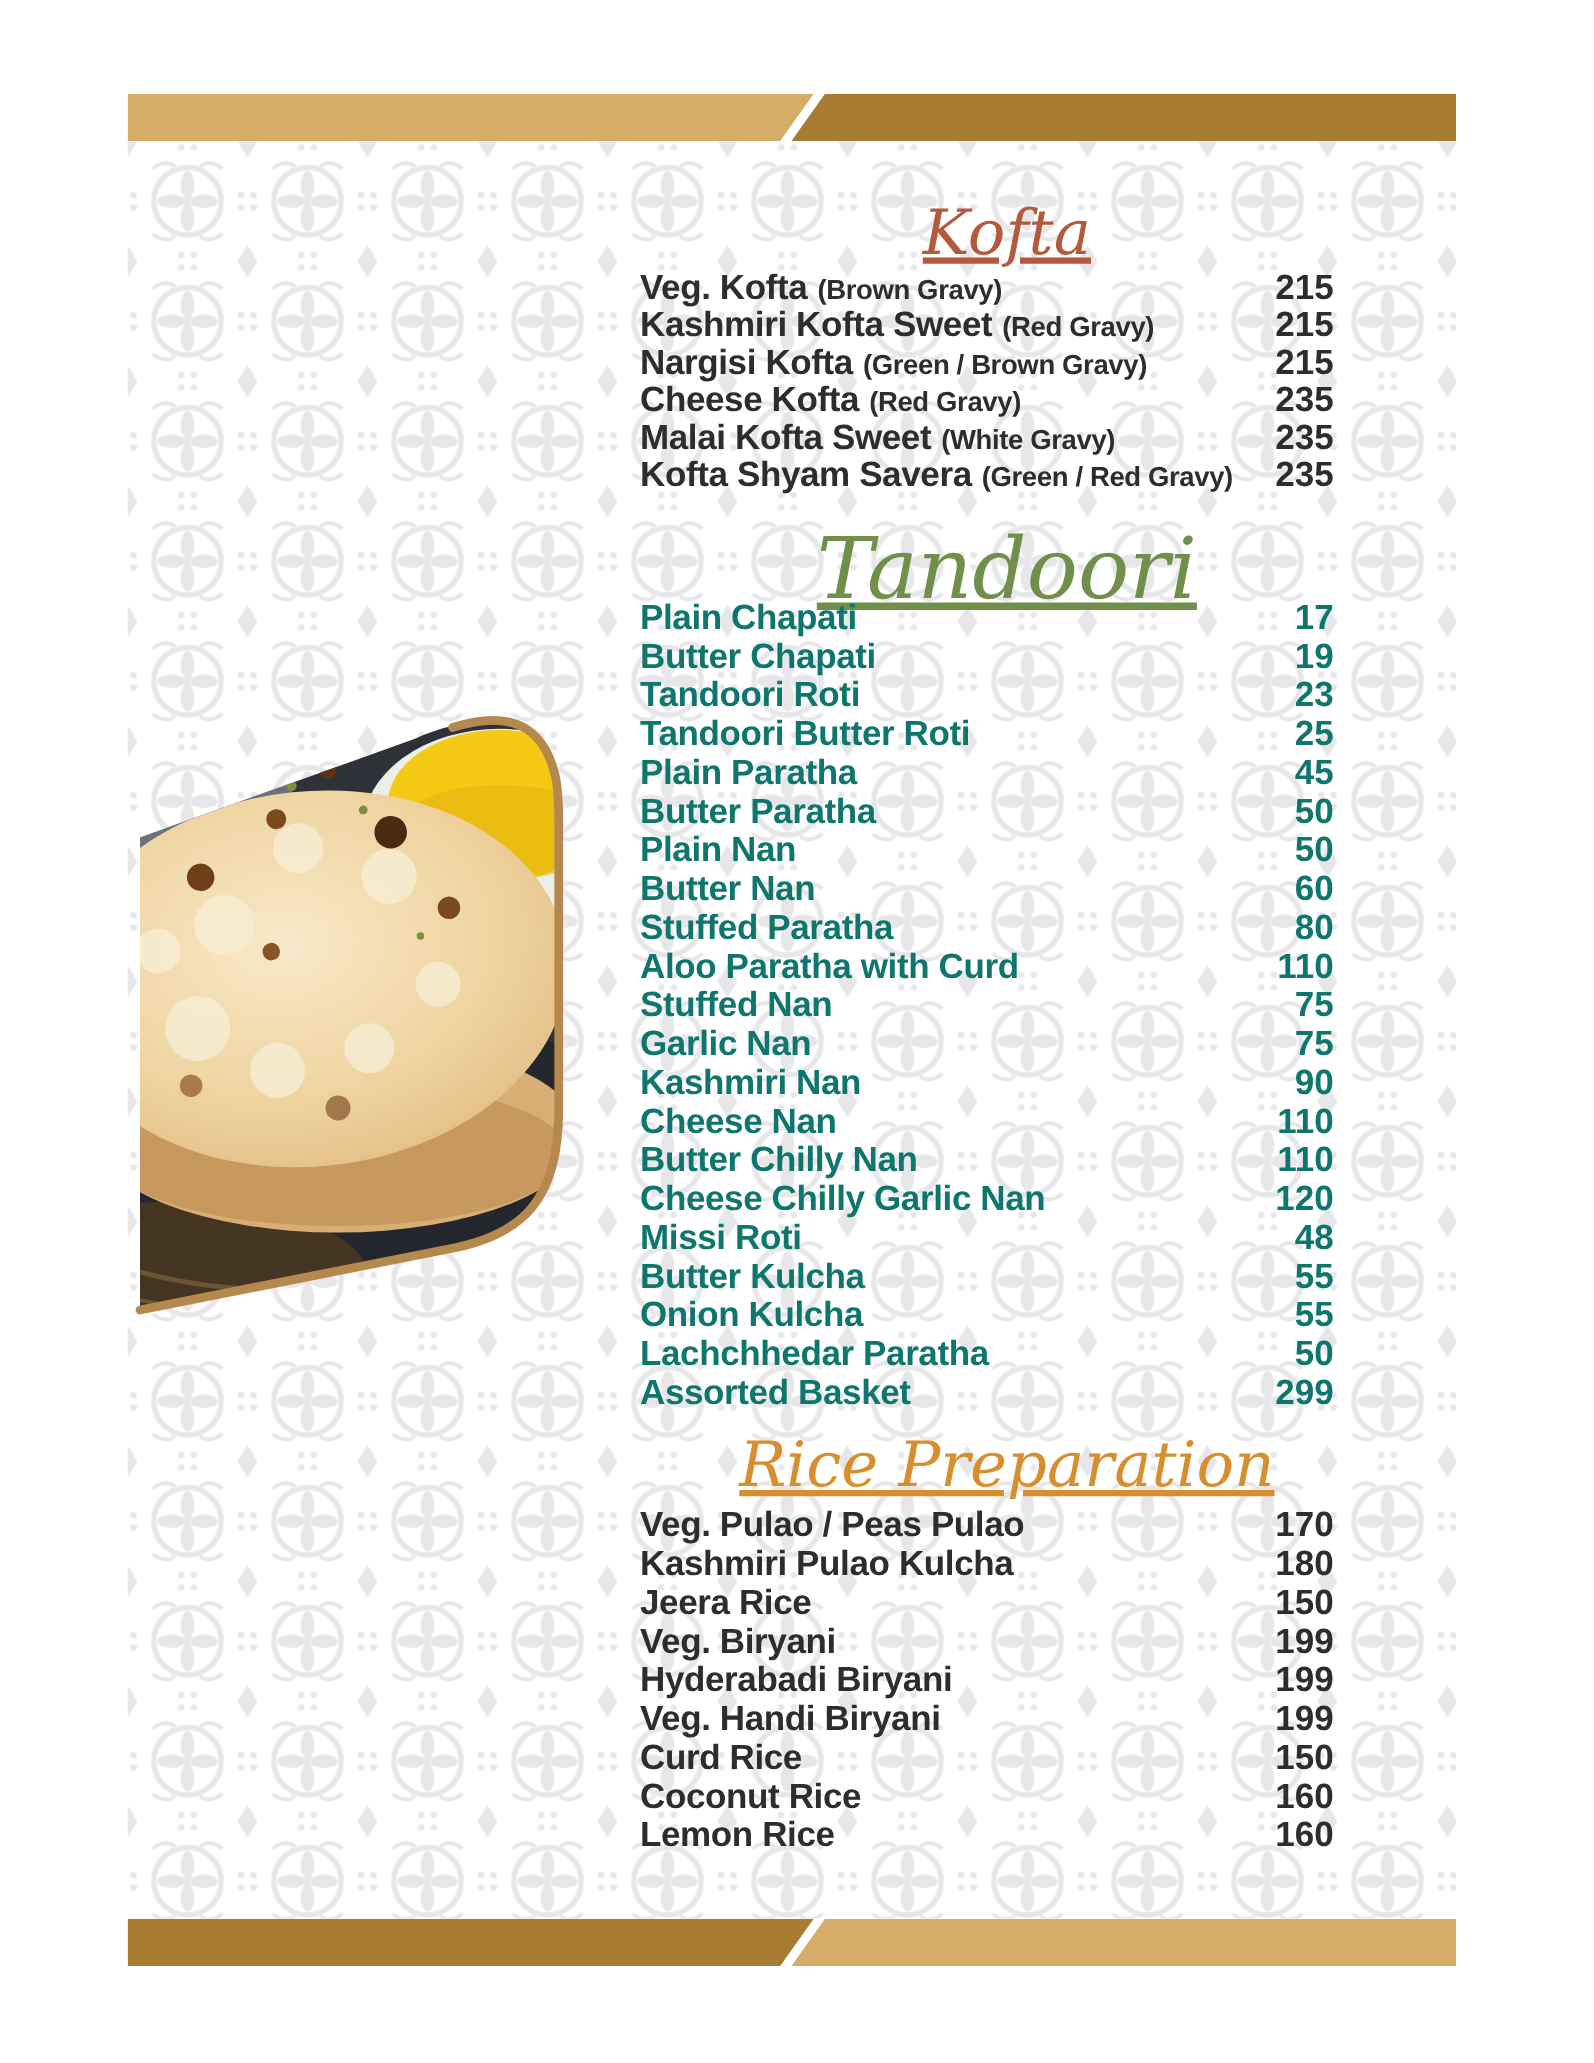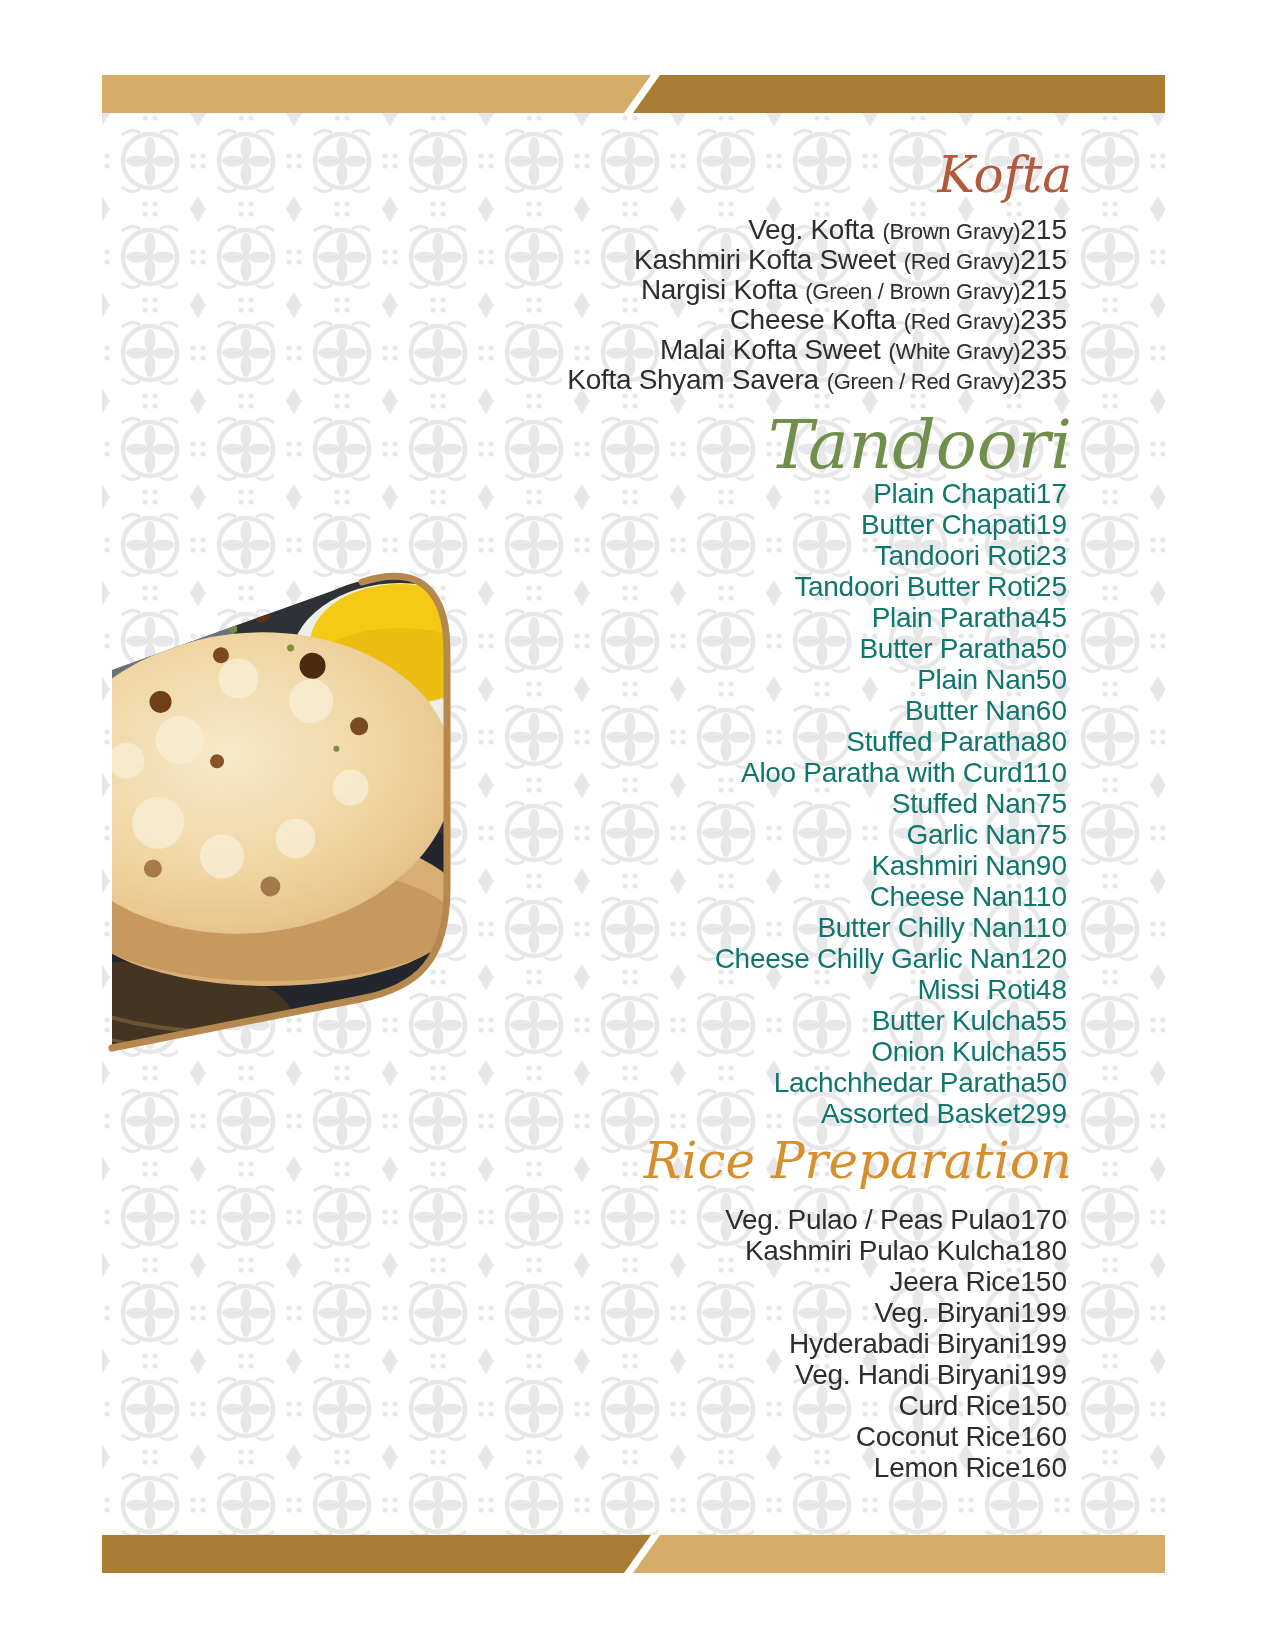--- a/index.html
+++ b/index.html
@@ -13,36 +13,36 @@
   .bar .seg { position:absolute; top:0; bottom:0; left:0; width:100%; }
   .seg-left  { clip-path:polygon(0 0, 549px 0, 522px 100%, 0 100%); }
   .seg-right { clip-path:polygon(558px 0, 100% 0, 100% 100%, 531px 100%); }
 
   .pattern-area { position:absolute; left:102px; top:113px; width:1063px; height:1422px; }
   .pattern-area svg { display:block; width:100%; height:100%; }
 
   .photo-wrap { position:absolute; left:100px; top:558px; width:360px; height:500px; }
 
   .section-heading {
-    position:absolute; left:512px; width:555px; text-align:right;
+    position:absolute; left:512px; width:555px; text-align:center;
     font-family:"DejaVu Serif", serif; font-style:italic; font-weight:normal;
-    margin:5px; line-height:60px;
+    margin:16px; line-height:60px;text-decoration:underline;
   }
   #kofta-heading    { top:140px; font-size:50px; }
   #tandoori-heading { top:410px; font-size:68px; }
   #rice-heading     { top:1126px; font-size:50px; }
 
   .rows { position:absolute; left:512px; width:555px; }
   #kofta-rows    { top:215px; }
   #tandoori-rows { top:478px; }
   #rice-rows     { top:1204px; }
   #kofta-rows .menu-row { height:30px; line-height:30px; }
   #tandoori-rows .menu-row, #rice-rows .menu-row { height:31px; line-height:31px; }
 
-  .menu-row { display:flex; justify-content:flex-end; align-items:baseline; }
+  .menu-row { display:flex; justify-content:space-between; align-items:baseline;font-weight:bold; }
   .item-name  { font-size:28px; letter-spacing:-0.3px; white-space:nowrap; }
   .item-note  { font-size:22px; margin-left:8px; }
   .item-price { font-size:28px; }
 </style>
 </head>
 <body>
 
 <div class="page">
 
   <div class="pattern-area" style="color: rgb(230, 230, 233);">

